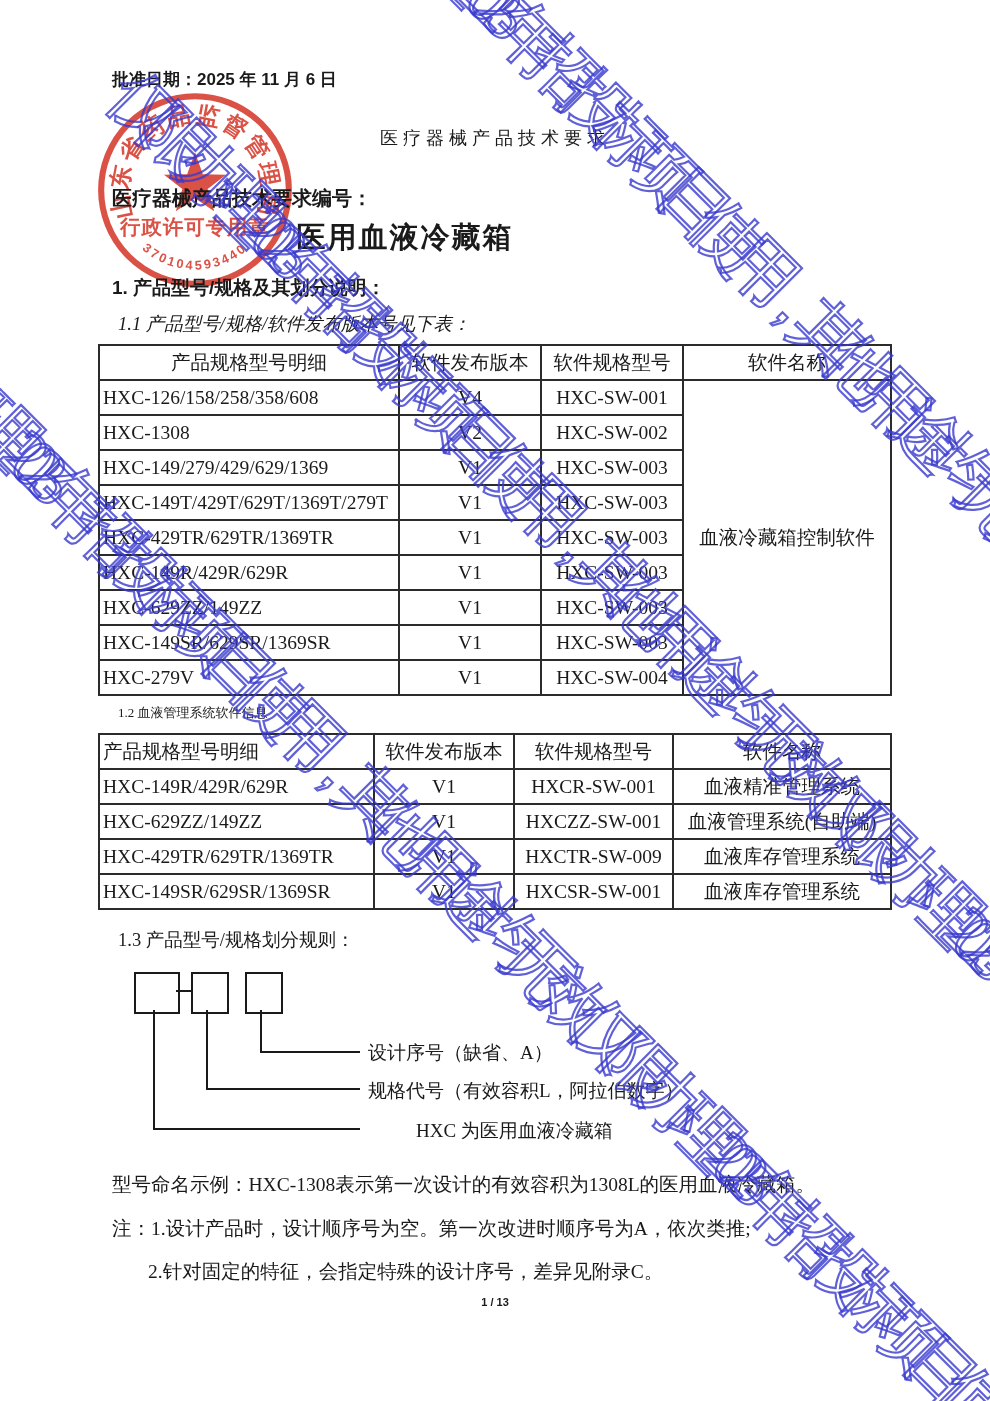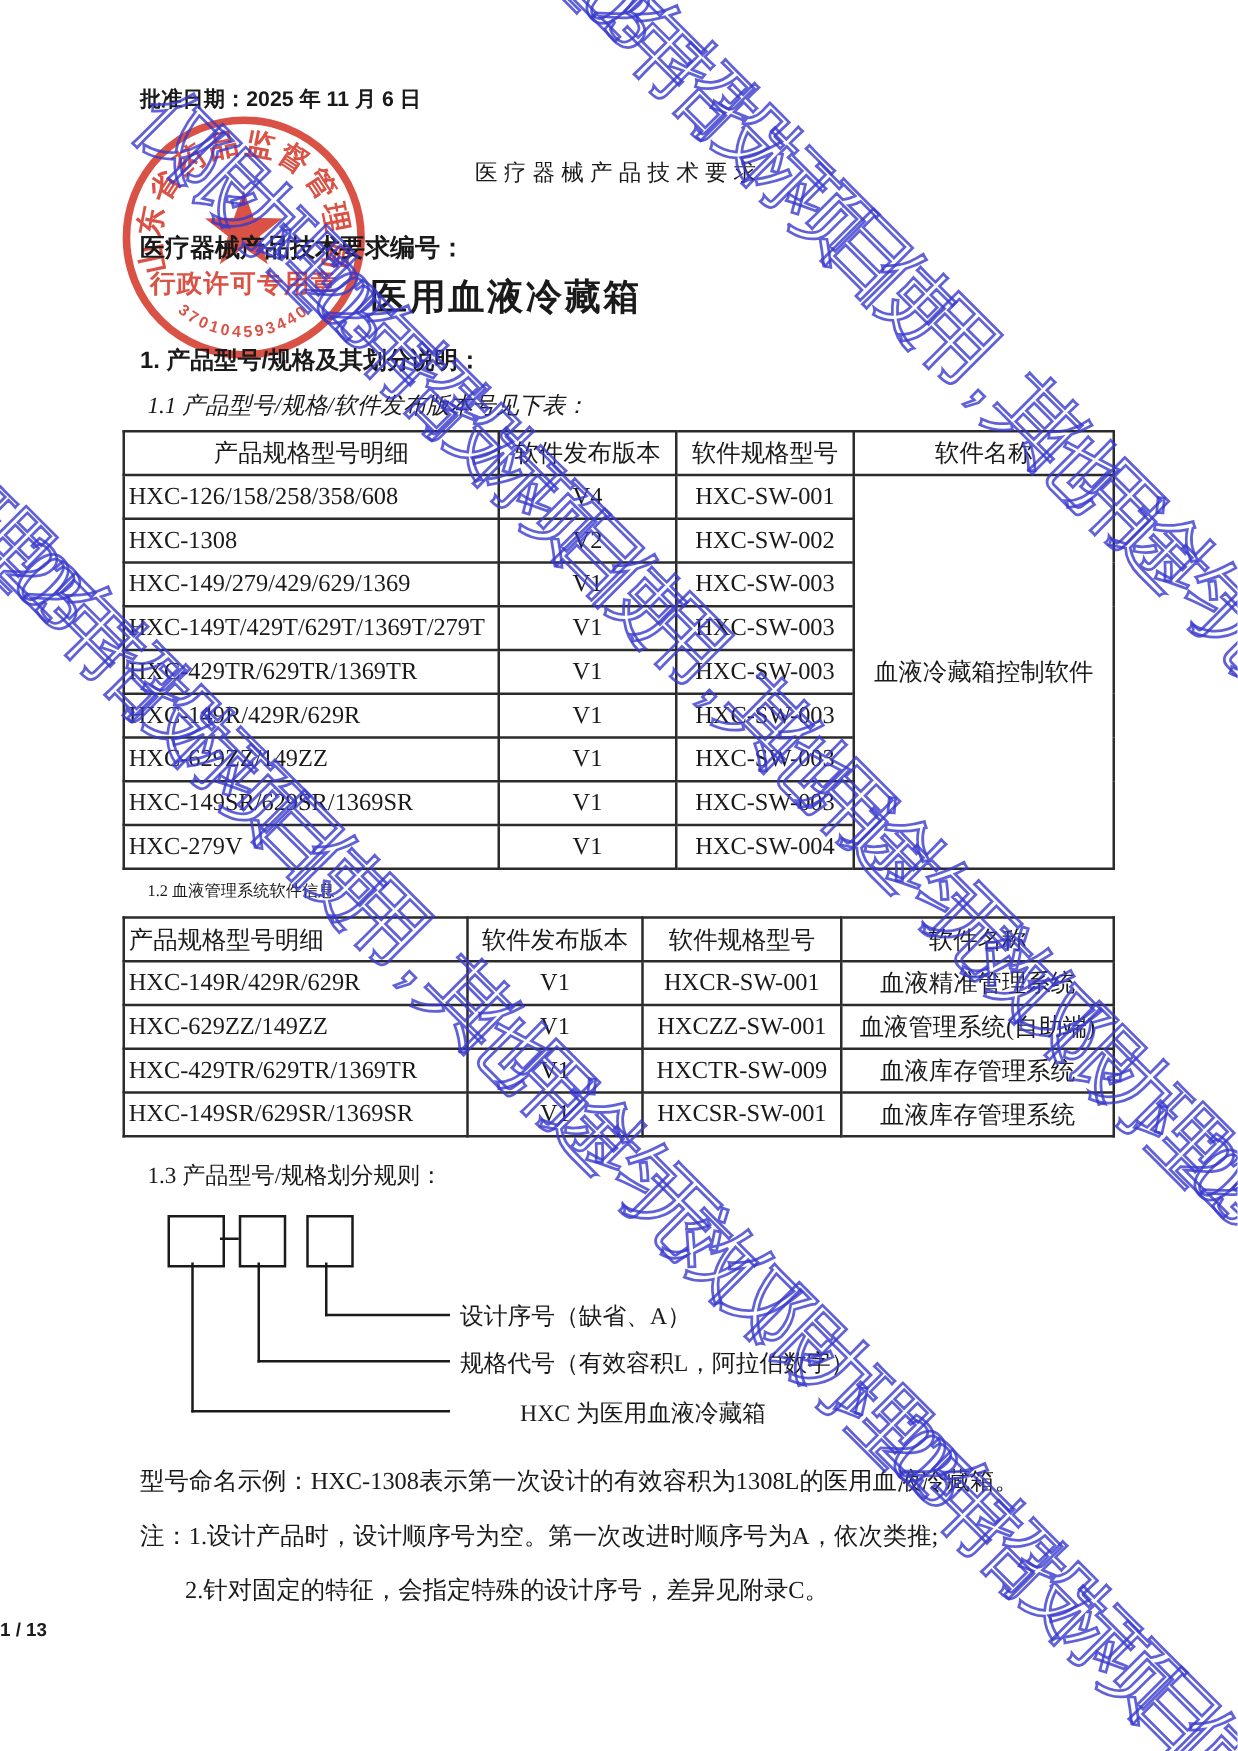--- a/index.html
+++ b/index.html
@@ -39,21 +39,21 @@
   .cC{text-align:center;}
   .cL{text-align:left;}
   
   .dbox{position:absolute;border:2px solid #1a1a1a;background:transparent;z-index:2;}
   .dline{position:absolute;background:#1a1a1a;z-index:2;}
   .dlabel{position:absolute;font-size:19px;z-index:2;white-space:nowrap;}
   
   .example{left:112px;top:1171px;font-size:19.5px;z-index:2;white-space:nowrap;}
   .note1{left:112px;top:1215px;font-size:19.5px;z-index:2;white-space:nowrap;}
   .note2{left:148px;top:1258px;font-size:19.5px;z-index:2;white-space:nowrap;}
-  .footer{left:0;top:1296px;width:990px;font-size:15px;font-weight:bold;z-index:2;}
+  .footer{left:0;top:1296px;width:990px;text-align:center;font-size:11px;font-weight:bold;z-index:2;}
 </style>
 </head>
 <body>
 
 <svg class="stamp" viewBox="0 0 200 200">
   <g fill="none" stroke="#d63a2c">
     <circle cx="100" cy="102" r="92" stroke-width="6"></circle>
   </g>
   <polygon points="100,65 107.7,86.5 130.4,87.1 112.4,101 118.8,122.9 100,110 81.2,122.9 87.6,101 69.6,87.1 92.3,86.5" fill="#d63a2c" stroke="none"></polygon>
   <defs>

